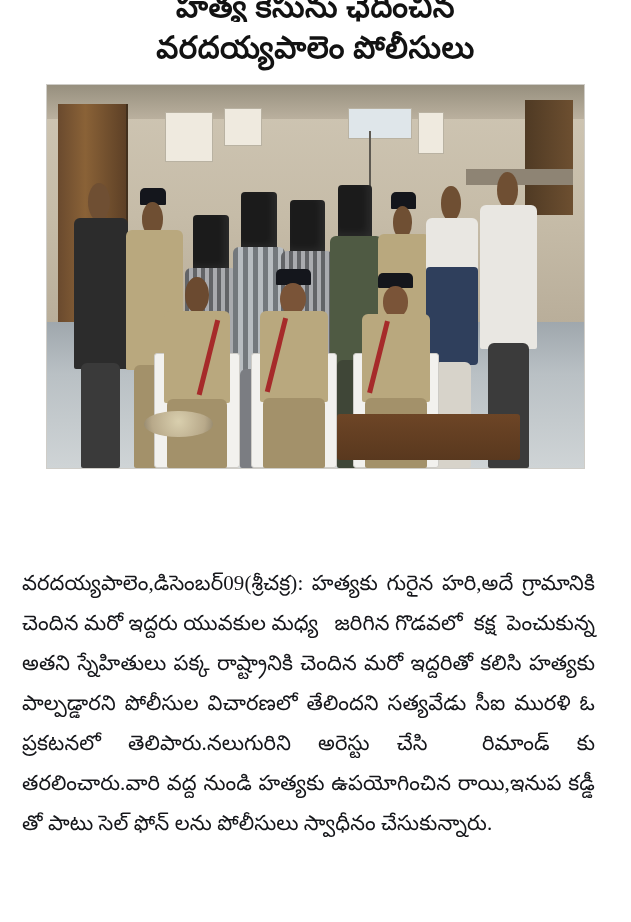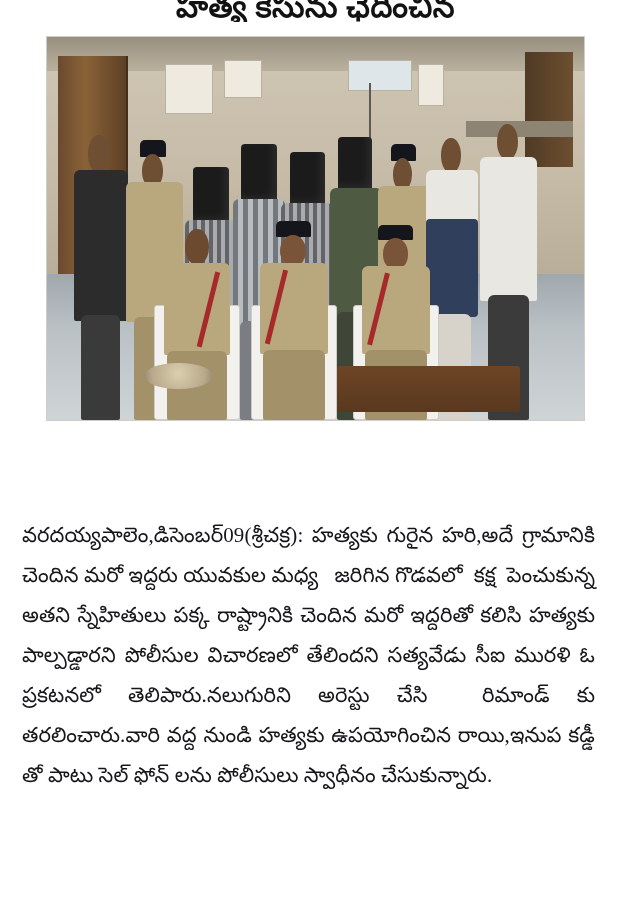--- a/index.html
+++ b/index.html
@@ -182,20 +182,21 @@
   }
   .body-text .para { margin: 0; }
 </style>
 </head>
 <body>
 
 <div class="page">
 
   <div class="headline">
     <div class="headline-line l1">హత్య కేసును ఛేదించిన</div>
+    <div class="headline-line l2">వరదయ్యపాలెం పోలీసులు</div>
   </div>
 
   <div class="photo-wrap">
     <div class="photo">
       <div class="wall"></div>
       <div class="wall-top-dark"></div>
       <div class="door"></div>
       <div class="door2"></div>
       <div class="poster p1"></div>
       <div class="poster p2"></div>

